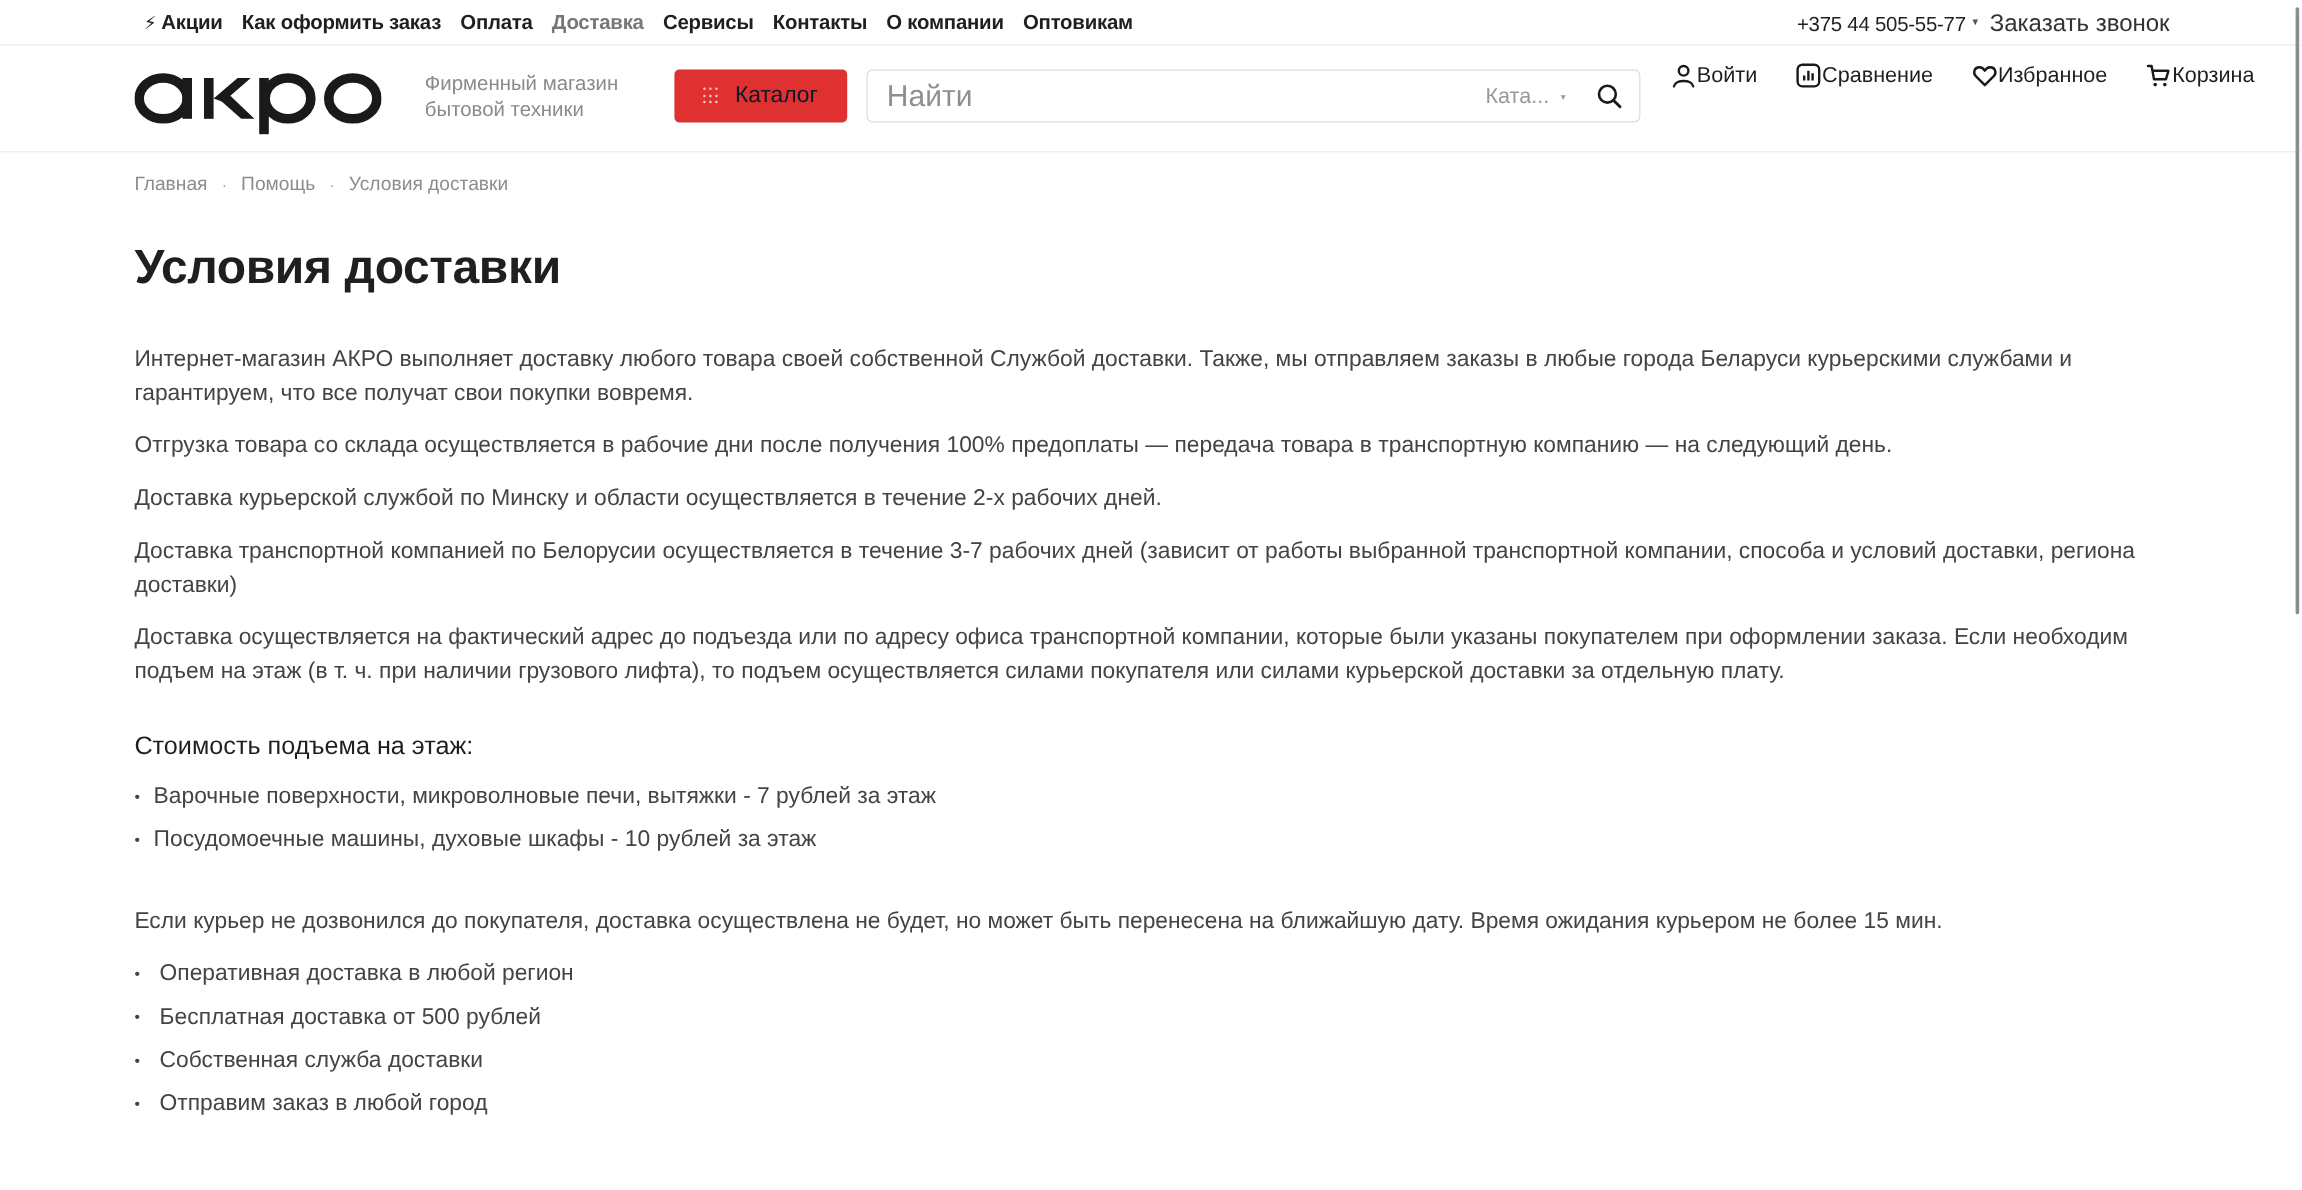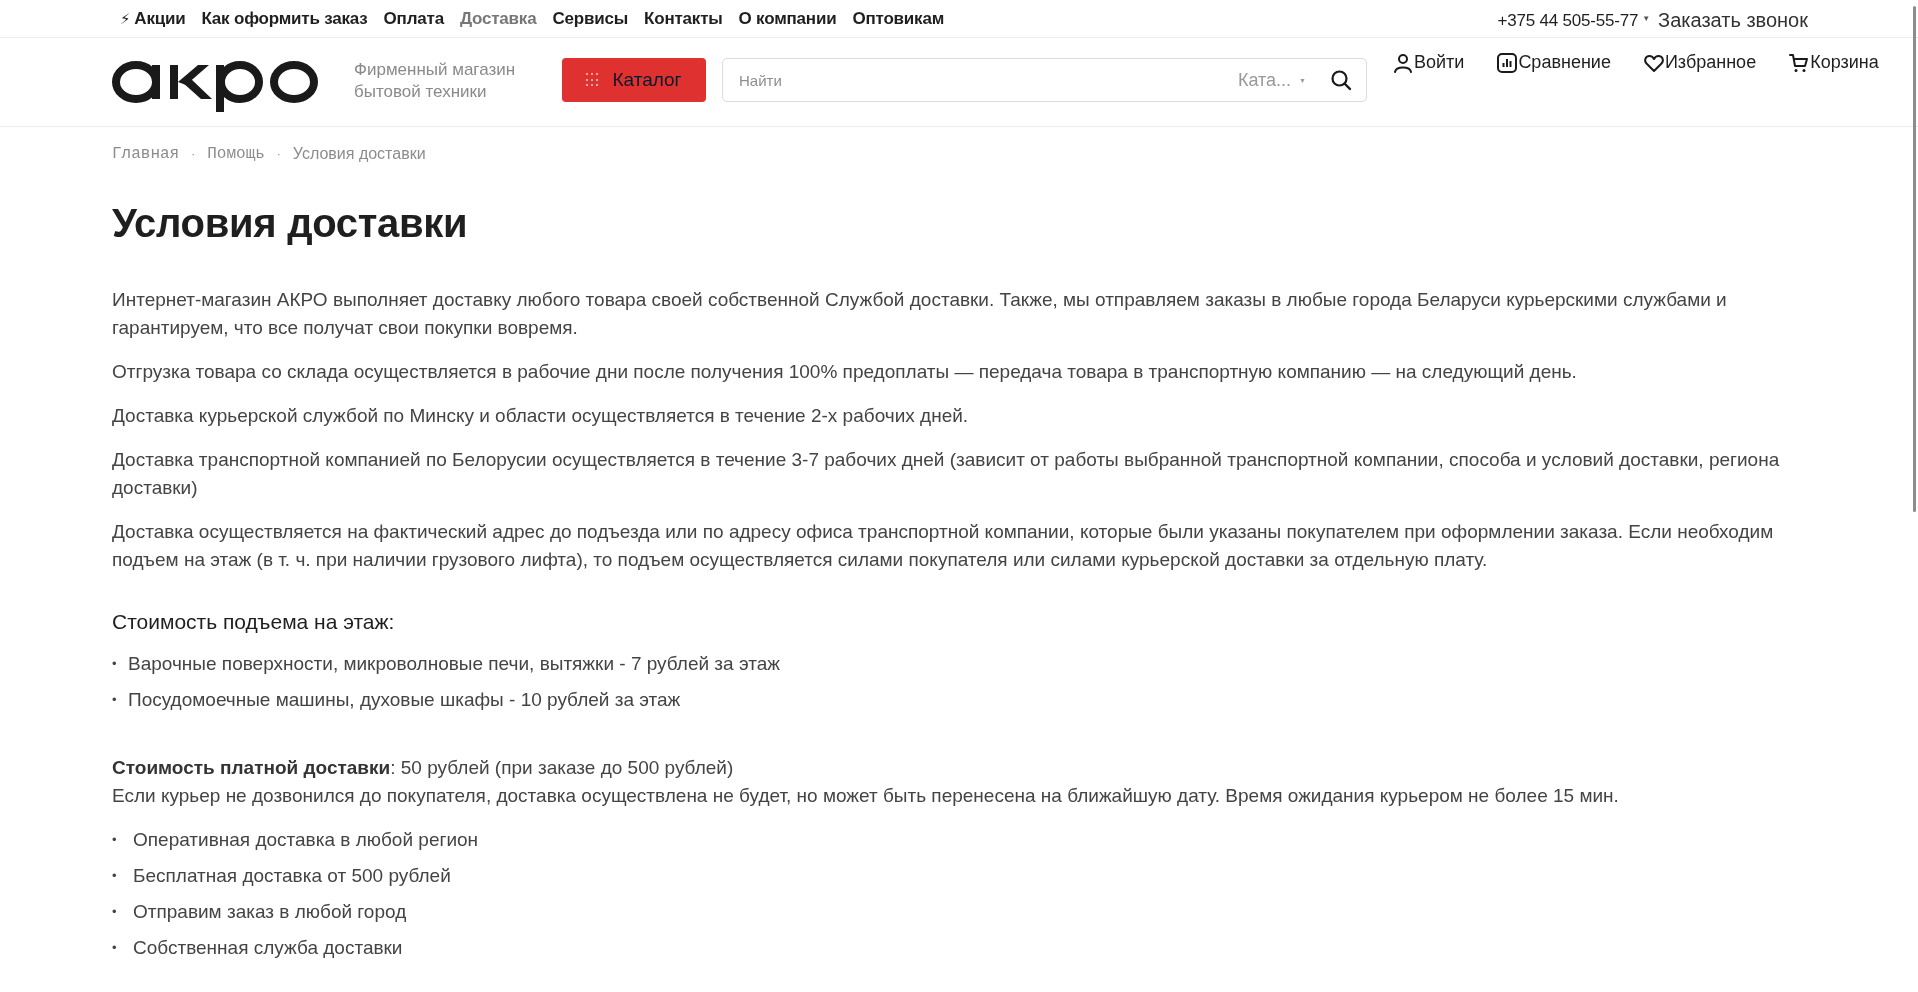--- a/index.html
+++ b/index.html
@@ -18,35 +18,35 @@
   .callback { color: #333; font-size: 20px; }
 
   
   .header { height: 89px; border-bottom: 1px solid #ececec; position: relative; }
   .logo { position: absolute; left: 112px; top: 14px; width: 206px; height: 60px; }
   .tagline { position: absolute; left: 354px; top: 21px; font-size: 17px; color: #8a8a8a; line-height: 22px; }
   .catalog-btn { position: absolute; left: 562px; top: 20px; width: 144px; height: 44px; background: #e03131; border-radius: 4px; color: #0f172a; font-size: 19px; display: flex; align-items: center; justify-content: center; border: none; cursor: pointer; }
   .catalog-btn .grid { width: 14px; height: 14px; margin-right: 12px; display: grid; grid-template-columns: repeat(3, 2px); grid-gap: 3px; }
   .catalog-btn .grid span { width: 2px; height: 2px; background: rgba(255,255,255,0.75); border-radius: 1px; }
   .search { position: absolute; left: 722px; top: 20px; width: 645px; height: 44px; border: 1px solid #dcdcdc; border-radius: 5px; display: flex; align-items: center; }
-  .search input { border: none; outline: none; flex: 1; height: 100%; padding-left: 16px; font-size: 15px; color: #a16207; background: transparent; font-family: "Liberation Sans", sans-serif; }
+  .search input { border: none; outline: none; flex: 1; height: 100%; padding-left: 16px; font-size: 25px; color: #a16207; background: transparent; font-family: "Liberation Sans", sans-serif; }
   .search input::placeholder { color: #8f8f8f; }
   .search .cat { font-size: 18px; color: #999; margin-right: 10px; white-space: nowrap; }
   .search .cat .dd { font-size: 7px; margin-left: 8px; position: relative; top: -3px; }
   .search .sicon { width: 50px; height: 100%; display: flex; align-items: center; justify-content: center; }
 
   .hicons { position: absolute; left: 1392px; top: 14px; display: flex; }
   .hicon { display: flex; flex-direction: row; align-items: flex-start; margin-right: 32px; cursor: pointer; }
   .hicon svg { width: 22px; height: 22px; margin-bottom: 6px; }
   .hicon .lbl { font-size: 18px; color: #1f1f1f; }
 
   
   .content { position: absolute; left: 112px; top: 145px; width: 1700px; }
   .breadcrumb { font-size: 16px; color: #8c8c8c; display: flex; align-items: center; }
-  .breadcrumb a { color: #8c8c8c; text-decoration: none; font-family: Liberation Mono, monospace; }
+  .breadcrumb a { color: #8c8c8c; text-decoration: none; }
   .breadcrumb .sep { margin: 0 12px; font-size: 12px; }
   h1 { font-size: 40px; font-weight: bold; color: #1f1f1f; margin-top: 38px; letter-spacing: -0.3px; }
   .body-text { margin-top: 40px; font-size: 19px; line-height: 28px; color: #444; width: 1700px; }
   .body-text p { margin-bottom: 16px; }
   h3 { font-size: 21px; font-weight: normal; color: #1f1f1f; margin-top: 34px; margin-bottom: 14px; }
   ul.floors { list-style: none; }
   ul.floors li { font-size: 19px; line-height: 28px; margin-bottom: 8px; color: #444; position: relative; padding-left: 16px; }
   ul.floors li::before { content: "•"; position: absolute; left: 0; font-size: 13px; top: 0; }
   .paid { margin-top: 40px; font-size: 19px; line-height: 28px; color: #444; }
   .paid b { color: #333; }
@@ -177,26 +177,25 @@
     <p>Доставка транспортной компанией по Белорусии осуществляется в течение 3-7 рабочих дней (зависит от работы выбранной транспортной компании, способа и условий доставки,  региона доставки)</p>
     <p>Доставка осуществляется на фактический адрес до подъезда или по адресу офиса транспортной компании, которые были указаны покупателем при оформлении заказа. Если необходим подъем на этаж (в т. ч. при наличии грузового лифта), то подъем осуществляется силами покупателя или силами курьерской доставки за отдельную плату.</p>
 
     <h3>Стоимость подъема на этаж:</h3>
     <ul class="floors">
       <li>Варочные поверхности, микроволновые печи, вытяжки - 7 рублей за этаж</li>
       <li>Посудомоечные машины, духовые шкафы - 10 рублей за этаж</li>
     </ul>
 
     <div class="paid">
-      <div><b>Стоимость платной доставки</b><span>: 50 рублей (при заказе до 500 рублей)</span></div>
       <div>Если курьер не дозвонился до покупателя, доставка осуществлена не будет, но может быть перенесена на ближайшую дату. Время ожидания курьером не более 15 мин.</div>
     </div>
 
     <ul class="features">
       <li>Оперативная доставка в любой регион</li>
       <li>Бесплатная доставка от 500 рублей</li>
+      <li>Собственная служба доставки</li>
       <li>Отправим заказ в любой город</li>
-      <li>Собственная служба доставки</li>
     </ul>
   </div>
 </main>
 
 <div class="scrollbar"></div>
 
 </body></html>

